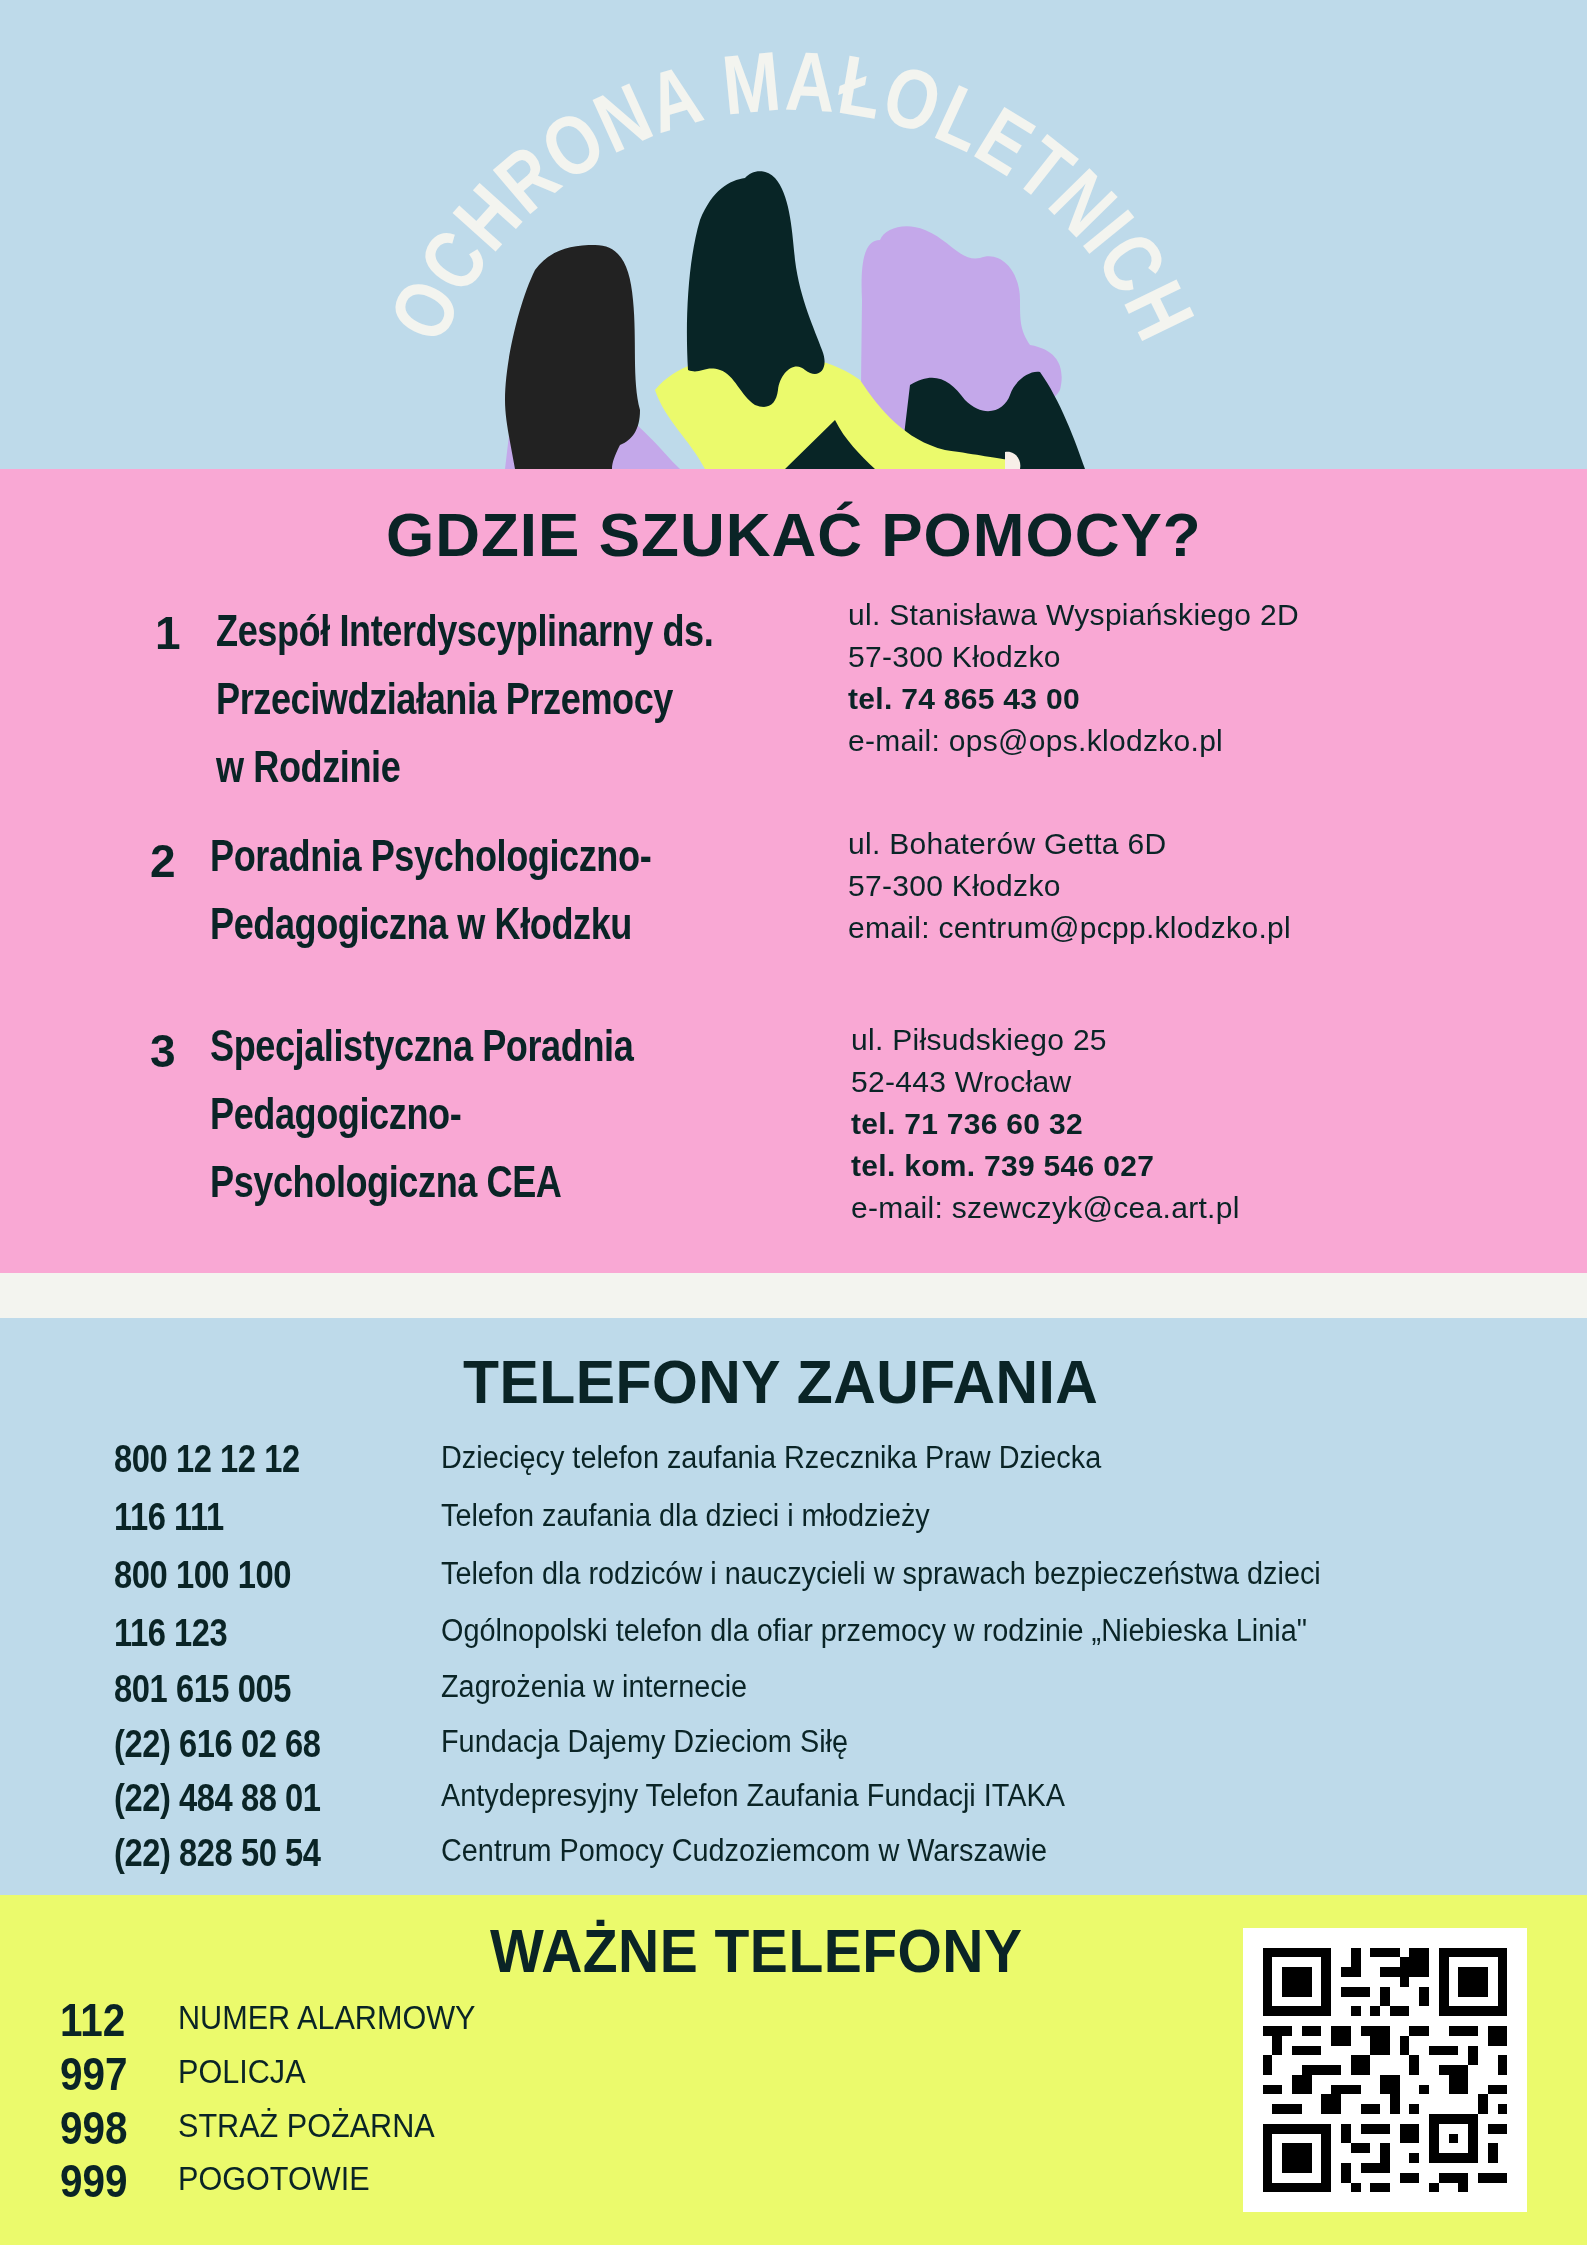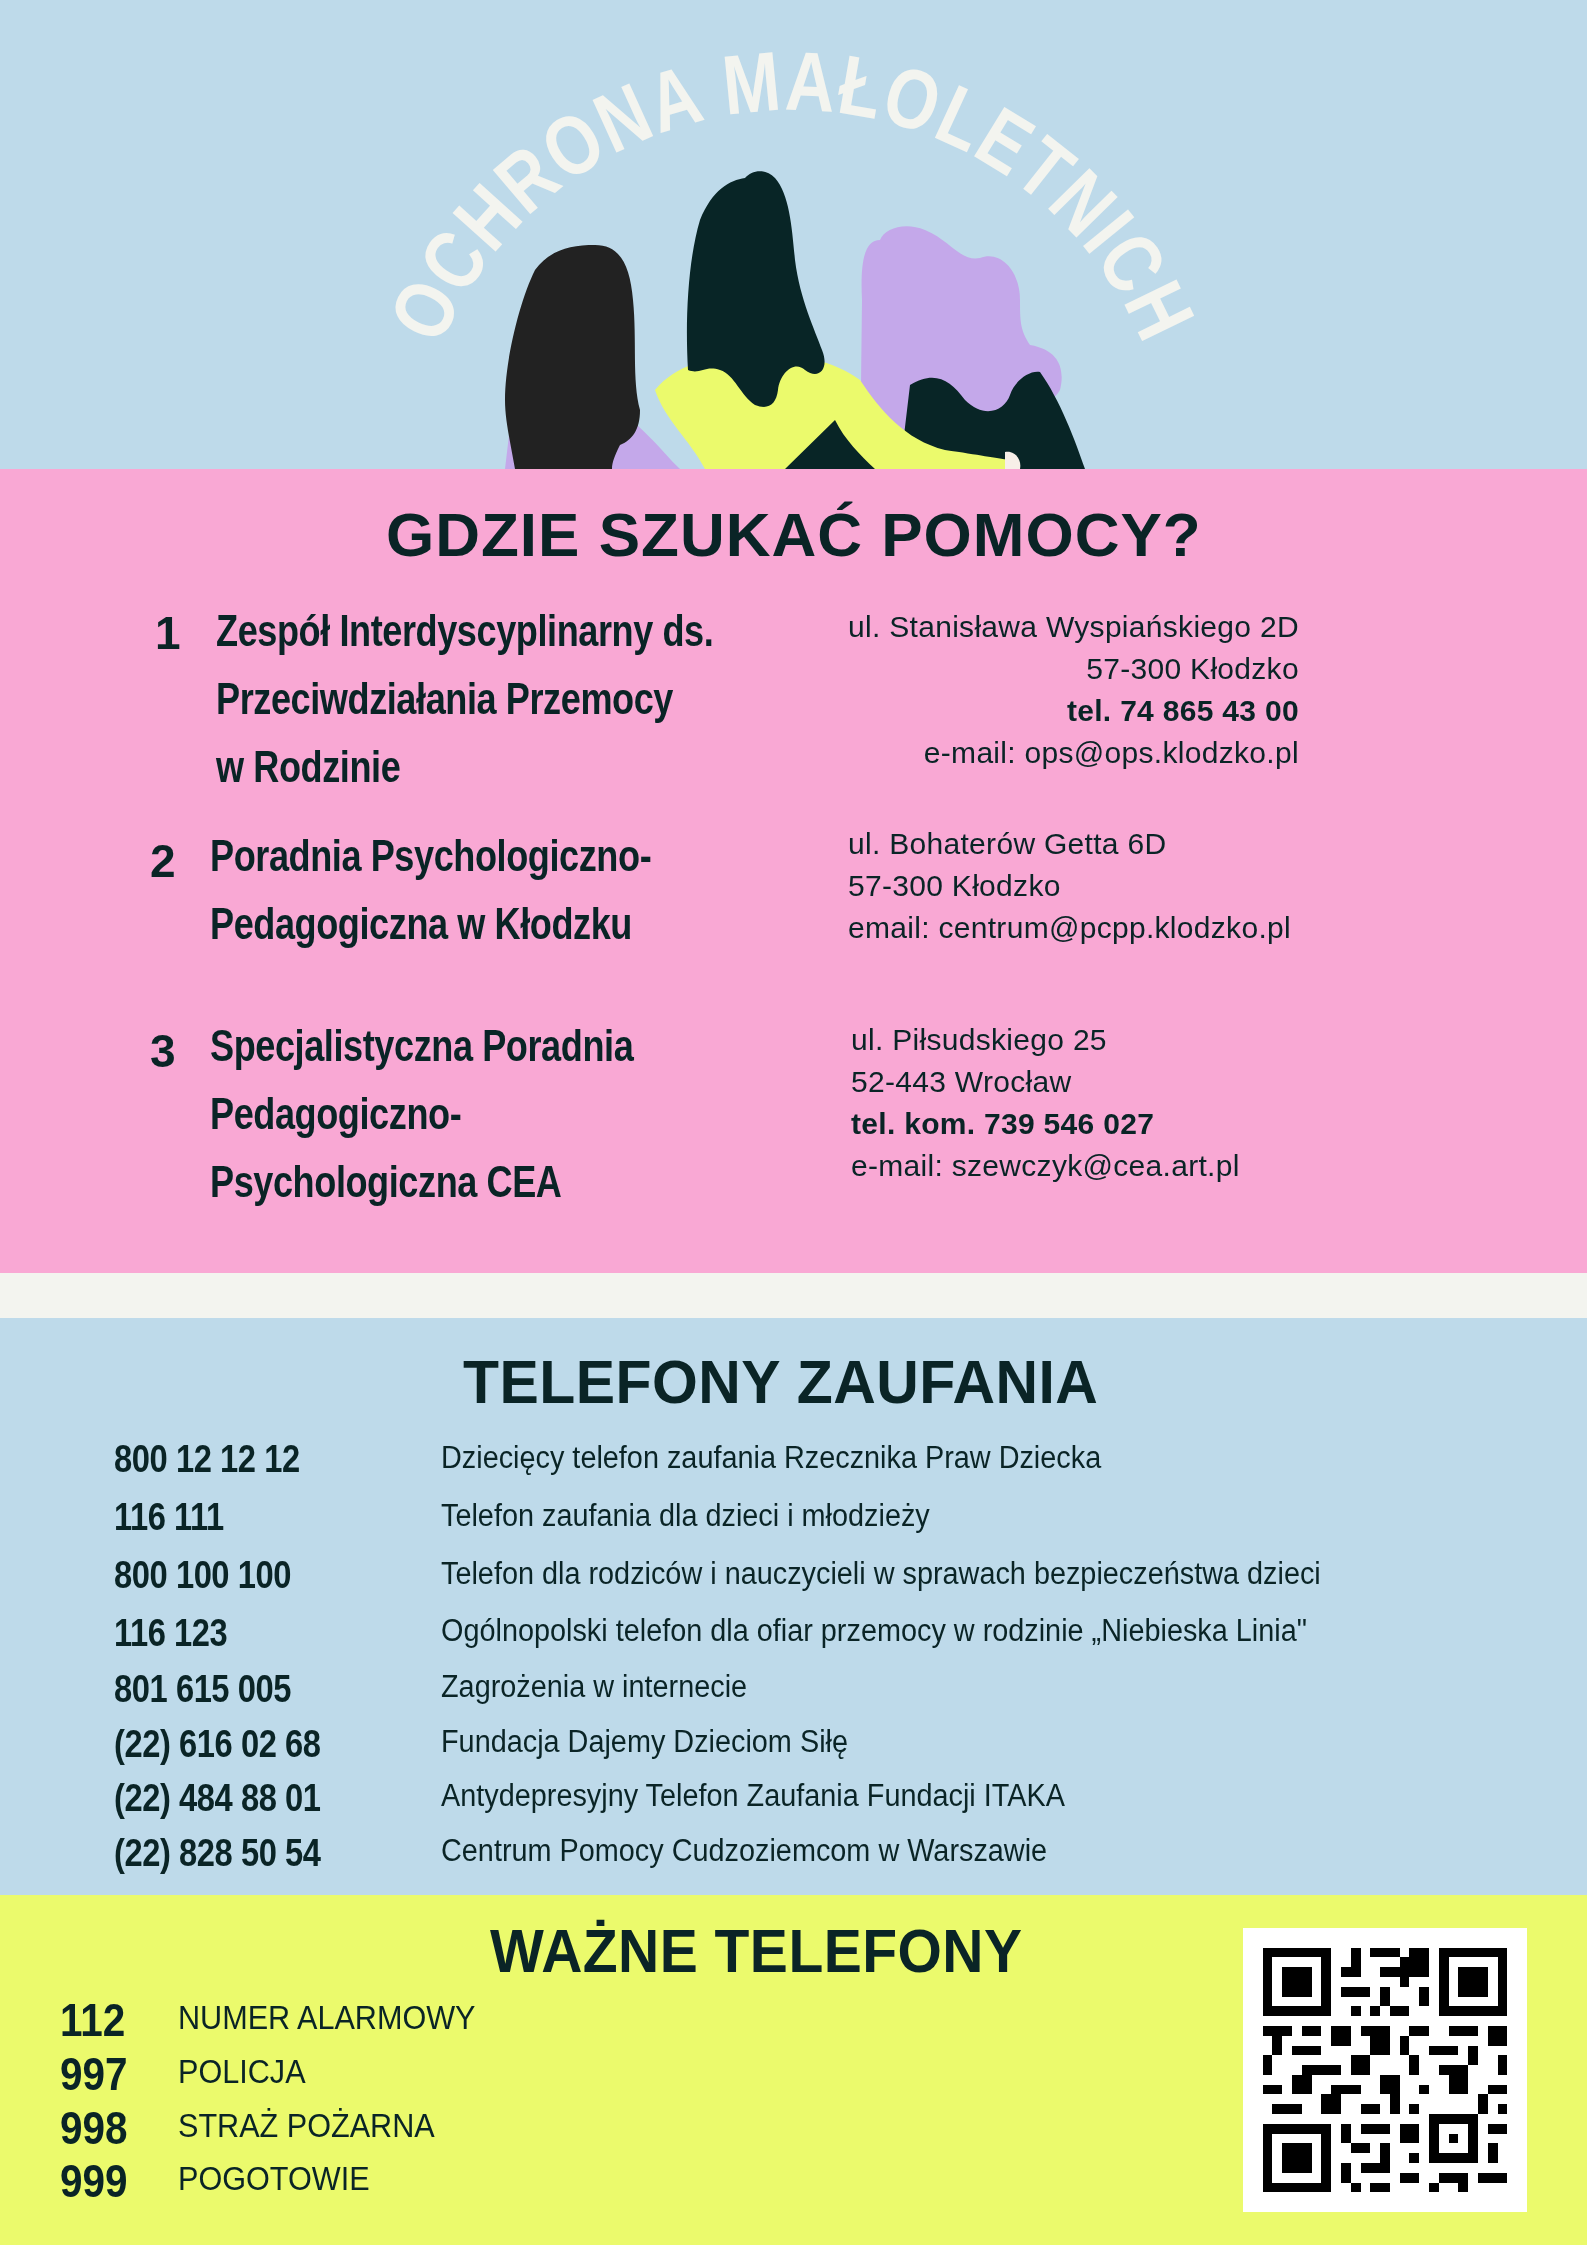--- a/index.html
+++ b/index.html
@@ -55,21 +55,21 @@
 </div>
 
 <div class="section" id="help">
   <div class="abs h-title" style="left:386px; top:30px; font-size:62px; letter-spacing:1px;">GDZIE SZUKAĆ POMOCY?</div>
 
   <div>
     <div class="abs org-num" style="left:155px; top:137px;">1</div>
     <div class="abs org-line" style="left:216px; top:137px;">Zespół Interdyscyplinarny ds.</div>
     <div class="abs org-line" style="left:216px; top:205px;">Przeciwdziałania Przemocy</div>
     <div class="abs org-line" style="left:216px; top:273px;">w Rodzinie</div>
-    <div class="abs addr" style="left:848px; top:137px;text-align:right;">
+    <div class="abs addr" style="left:848px; top:125px;">
       <div>ul. Stanisława Wyspiańskiego 2D</div>
       <div>57-300 Kłodzko</div>
       <div class="b">tel. 74 865 43 00</div>
       <div>e-mail: ops@ops.klodzko.pl</div>
     </div>
   </div>
 
   <div>
     <div class="abs org-num" style="left:150px; top:365px;">2</div>
     <div class="abs org-line" style="left:210px; top:362px;">Poradnia Psychologiczno-</div>
@@ -82,20 +82,21 @@
   </div>
 
   <div>
     <div class="abs org-num" style="left:150px; top:555px;">3</div>
     <div class="abs org-line" style="left:210px; top:552px;">Specjalistyczna Poradnia</div>
     <div class="abs org-line" style="left:210px; top:620px;">Pedagogiczno-</div>
     <div class="abs org-line" style="left:210px; top:688px;">Psychologiczna CEA</div>
     <div class="abs addr" style="left:843px; top:550px;margin-left:8px;">
       <div>ul. Piłsudskiego 25</div>
       <div>52-443 Wrocław</div>
+      <div class="b">tel. 71 736 60 32</div>
       <div class="b">tel. kom. 739 546 027</div>
       <div>e-mail: szewczyk@cea.art.pl</div>
     </div>
   </div>
 </div>
 
 <div class="section" id="hotlines">
   <div class="abs h-title" style="left:463px; top:28px; font-size:62px; transform:scaleX(0.95); transform-origin:left top;">TELEFONY ZAUFANIA</div>
 
   <div class="abs tel-num" style="left:114px; top:120px;">800 12 12 12</div>

